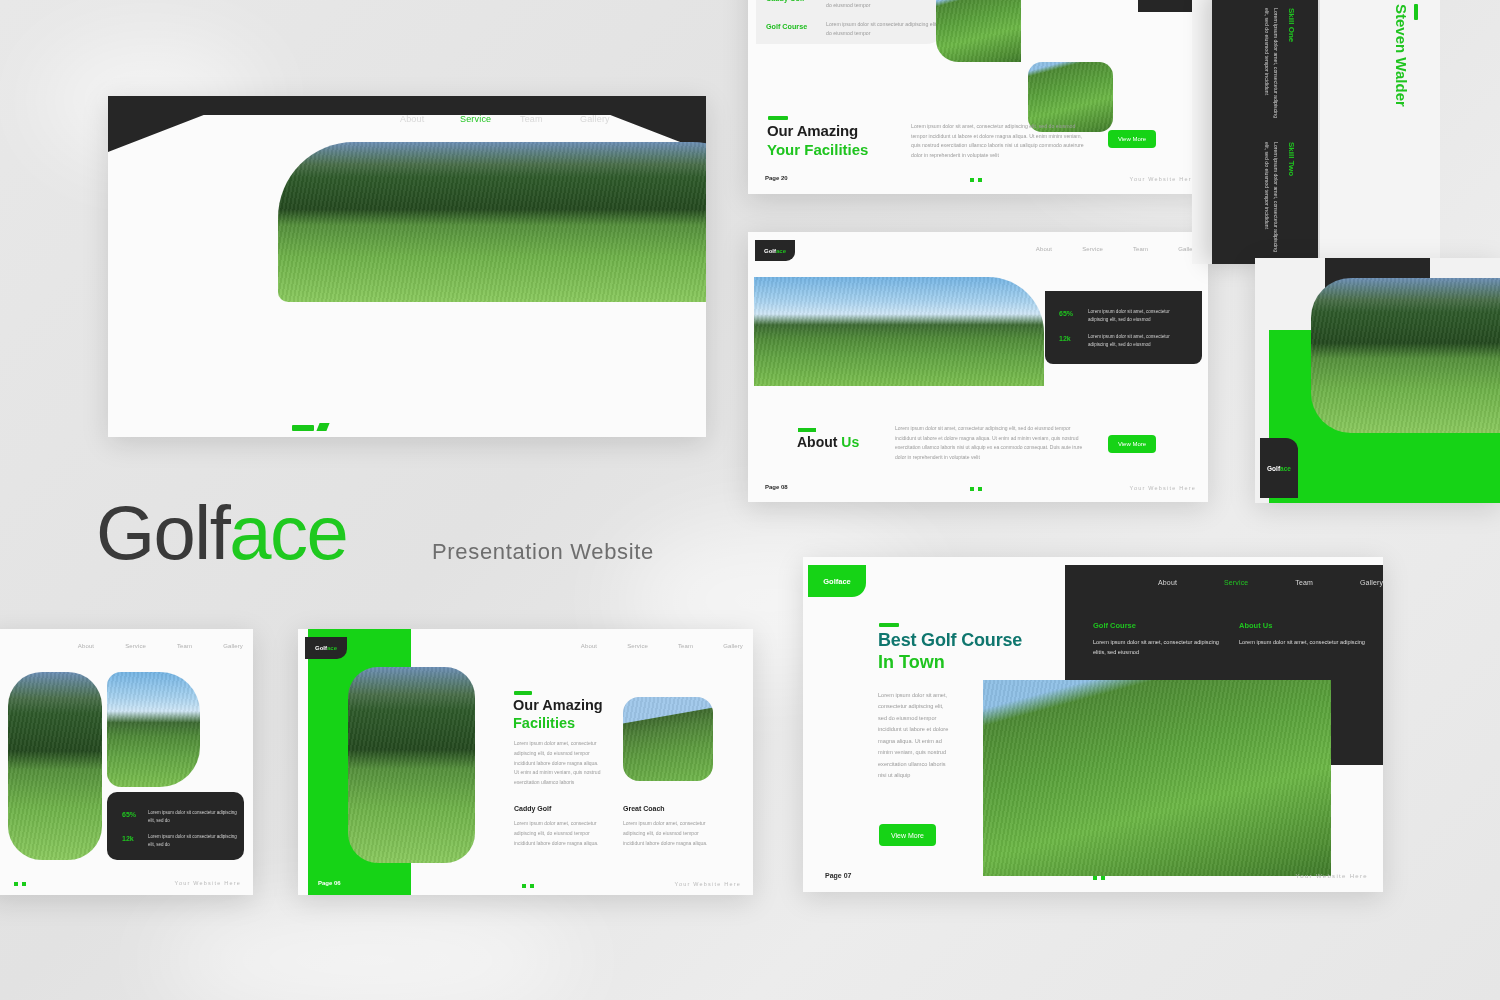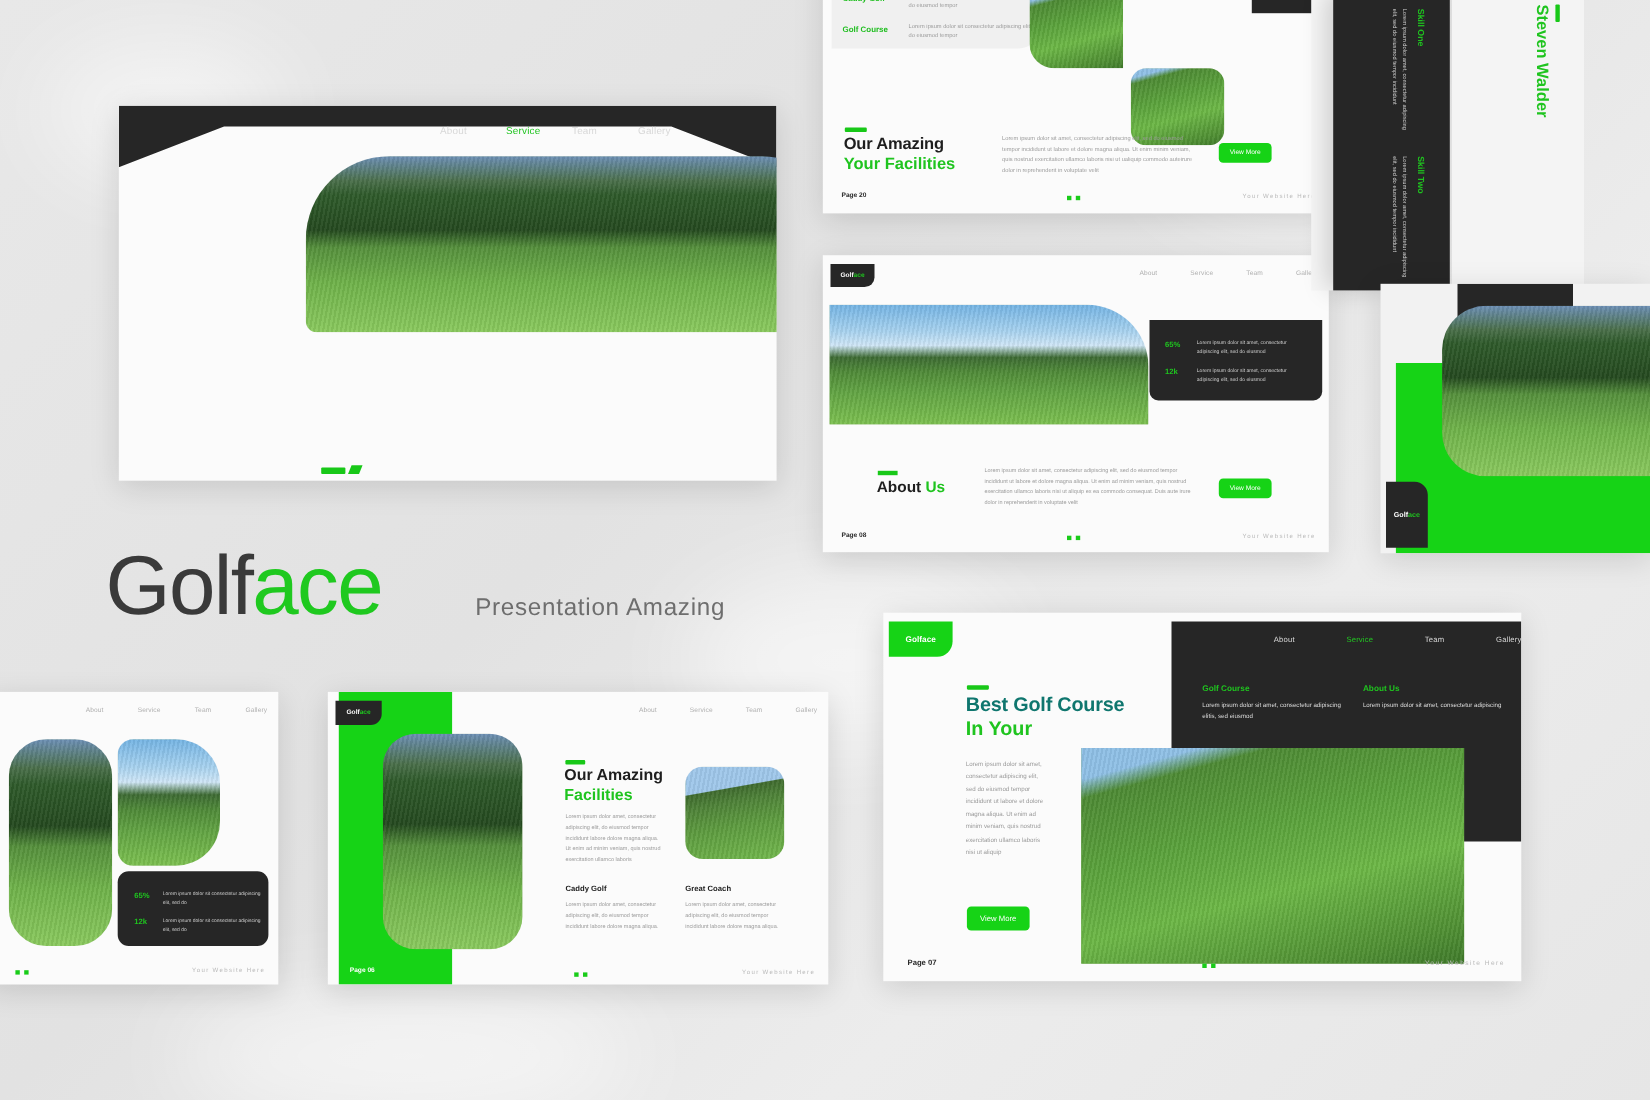--- a/index.html
+++ b/index.html
@@ -285,21 +285,21 @@
     </div>
   <div class="darkpanel"></div>
   <div class="nav">
     <span>About</span>
     <span class="active">Service</span>
     <span>Team</span>
     <span>Gallery</span>
   </div>
   <div class="dash"></div>
   <div class="h1">Best Golf Course</div>
-  <div class="h2">In Your</div>
+  <div class="h2">In Town</div>
   <div class="col" style="left:290px;top:64px;">Golf Course</div>
   <div class="coltxt" style="left:290px;top:80px;">Lorem ipsum dolor sit amet, consectetur adipiscing elitis, sed eiusmod</div>
   <div class="col" style="left:436px;top:64px;">About Us</div>
   <div class="coltxt" style="left:436px;top:80px;">Lorem ipsum dolor sit amet, consectetur adipiscing</div>
   <div class="body">Lorem ipsum dolor sit amet, consectetur adipiscing elit, sed do eiusmod tempor incididunt ut labore et dolore magna aliqua. Ut enim ad minim veniam, quis nostrud exercitation ullamco laboris nisi ut aliquip</div>
   <div class="photo ph close"></div>
   <button class="greenbtn">View More</button>
   <div class="pg">Page 07</div>
   <div class="dots">
       <i></i>
@@ -386,13 +386,13 @@
   <div class="photo ph trees"></div>
   <div class="badge">
       <span>Golf</span>
       <b>ace</b>
     </div>
 </div>
 
 <div id="wordmark">
   <div class="w"><span>Golf</span><b>ace</b></div>
 </div>
-<div id="tagline">Presentation Amazing</div>
+<div id="tagline">Presentation Website</div>
 
 </body></html>

